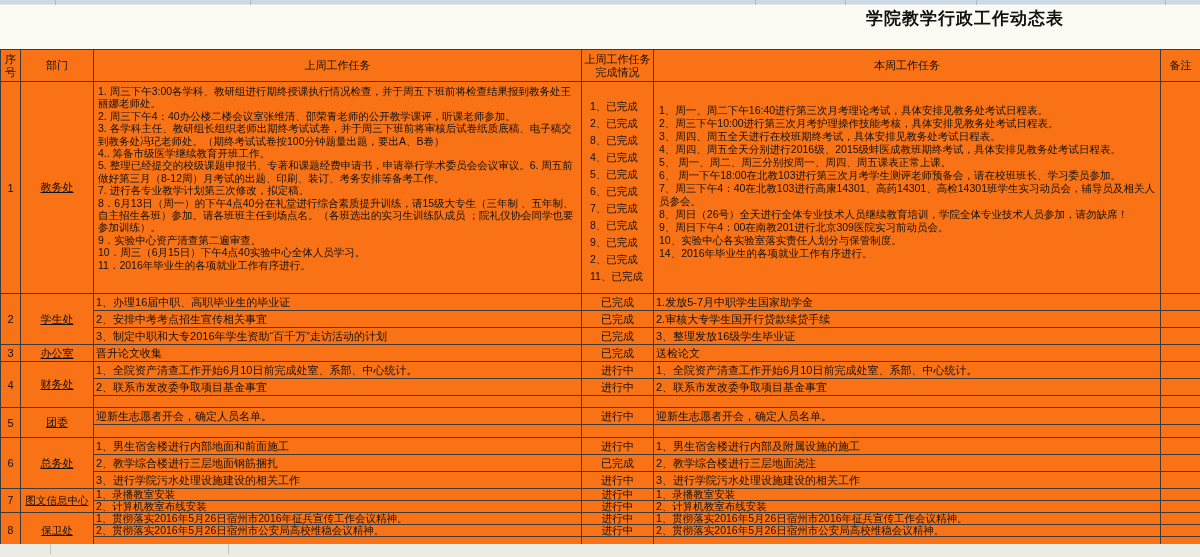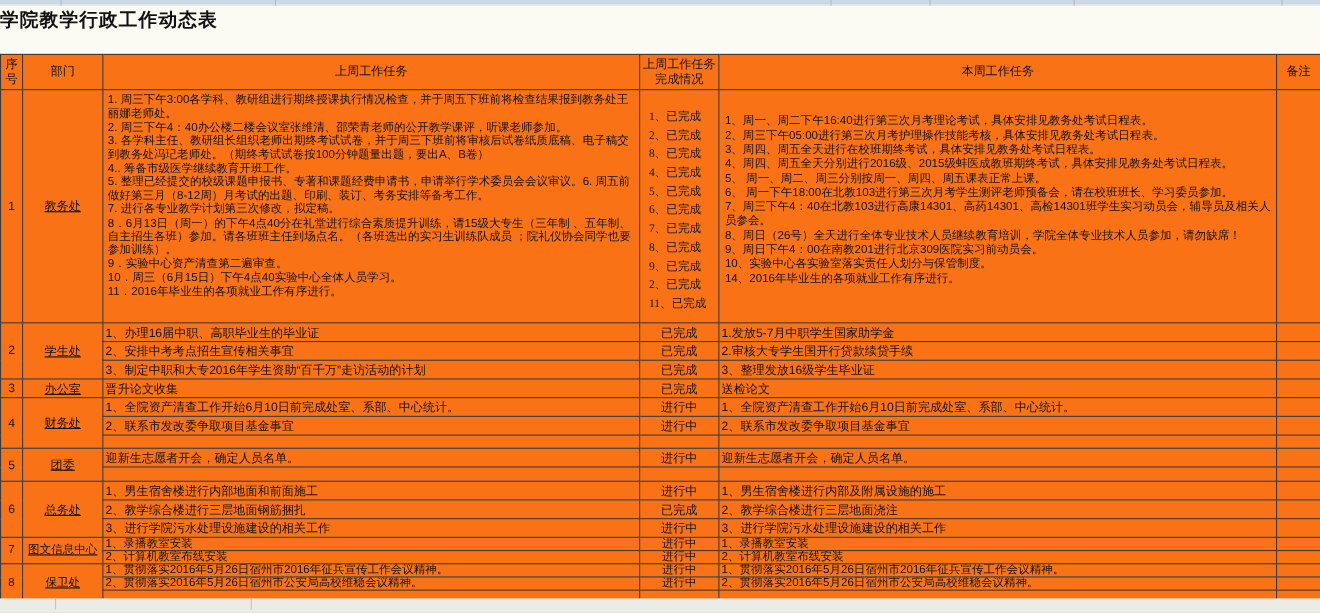--- a/index.html
+++ b/index.html
@@ -9,21 +9,21 @@
     background:#fbfbf4;
     color:#111;
   }
   .screen { position:relative; width:1200px; height:557px; }
 
   
   .top-bar { position:absolute; top:0; left:0; width:1200px; height:5px; background:#ccd9e5; border-bottom:1px solid #e4e9ee; }
   .top-bar .tick { position:absolute; top:0; width:1px; height:5px; background:#a9bccd; }
 
   
-  .title-row { position:absolute; top:5px; left:0; width:1064px; height:27px; display:flex; align-items:center; justify-content:flex-start; }
+  .title-row { position:absolute; top:5px; left:0; width:1064px; height:27px; display:flex; align-items:center; justify-content:flex-end; }
   .title-row .t { font-size:17px; font-weight:bold; letter-spacing:1px; }
 
   
   .week-row { position:absolute; top:32px; left:0; width:1200px; height:13px; }
   .week-row .hline { position:absolute; top:0; left:0; width:952px; height:1px; background:#9a9a9a; }
   .week-row .vline { position:absolute; top:0; left:976px; width:1px; height:13px; background:#9a9a9a; }
   .week-label { position:absolute; top:0; left:872px; font-size:11px; line-height:13px; }
 
   
   table.work { position:absolute; top:49px; left:0; width:1200px; border-collapse:collapse; table-layout:fixed; background:#f97316; }
@@ -38,21 +38,21 @@
   .c-note  { }
 
   
   tr.row1 { height:212px; }
   tr.row1 .c-last, tr.row1 .c-week { white-space:normal; vertical-align:top; }
   .para-list { padding:3px 2px 0 2px; }
   .para-list .line { font-size:10.5px; line-height:12.4px; }
   .week-list { padding:22px 2px 0 3px; }
   .week-list .line { font-size:10.5px; line-height:13px; }
   .status-list { padding:16px 0 0 8px; text-align:left; }
-  .status-list .line { font-size:10.5px; line-height:17px;font-family:Liberation Serif, serif; }
+  .status-list .line { font-size:10.5px; line-height:17px; }
 
   tr.h17 { height:17px; }
   tr.h13 { height:13px; }
   tr.h12 { height:12px; }
   tr.h12 td, tr.h13 td { line-height:11px; font-size:10.5px; }
 
   
   .below { position:absolute; top:544px; left:0; width:1200px; height:13px; background:#ececе6; background:#ececE6; }
   .below .vline { position:absolute; top:0; width:1px; height:10px; background:#c3c3bd; }
 </style>
@@ -124,21 +124,21 @@
               <div class="line">7、已完成</div>
               <div class="line">8、已完成</div>
               <div class="line">9、已完成</div>
               <div class="line">2、已完成</div>
               <div class="line">11、已完成</div>
             </div>
         </td>
         <td class="c-week">
           <div class="week-list">
               <div class="line">1、周一、周二下午16:40进行第三次月考理论考试，具体安排见教务处考试日程表。</div>
-              <div class="line">2、周三下午05:00进行第三次月考护理操作技能考核，具体安排见教务处考试日程表。</div>
+              <div class="line">2、周三下午10:00进行第三次月考护理操作技能考核，具体安排见教务处考试日程表。</div>
               <div class="line">3、周四、周五全天进行在校班期终考试，具体安排见教务处考试日程表。</div>
               <div class="line">4、周四、周五全天分别进行2016级、2015级蚌医成教班期终考试，具体安排见教务处考试日程表。</div>
               <div class="line">5、 周一、周二、周三分别按周一、周四、周五课表正常上课。</div>
               <div class="line">6、 周一下午18:00在北教103进行第三次月考学生测评老师预备会，请在校班班长、学习委员参加。</div>
               <div class="line">7、周三下午4：40在北教103进行高康14301、高药14301、高检14301班学生实习动员会，辅导员及相关人员参会。</div>
               <div class="line">8、周日（26号）全天进行全体专业技术人员继续教育培训，学院全体专业技术人员参加，请勿缺席！</div>
               <div class="line">9、周日下午4：00在南教201进行北京309医院实习前动员会。</div>
               <div class="line">10、实验中心各实验室落实责任人划分与保管制度。</div>
               <div class="line">14、2016年毕业生的各项就业工作有序进行。</div>
             </div>

